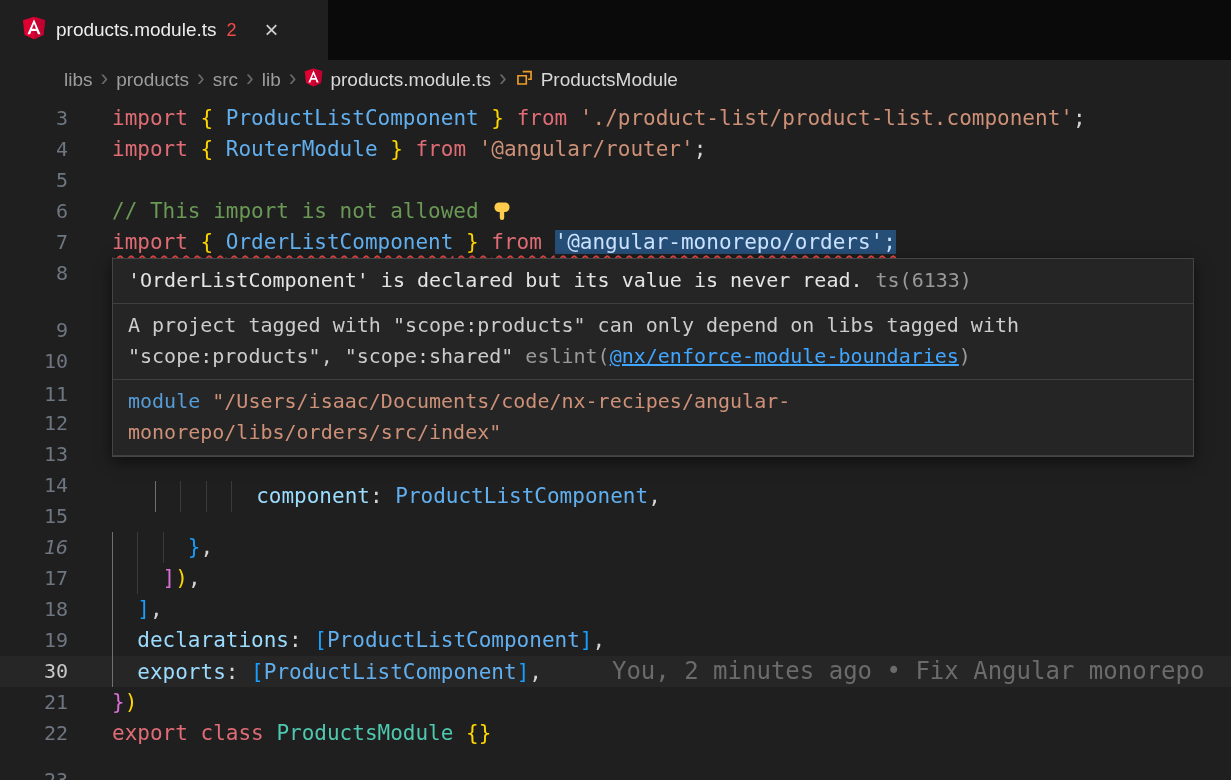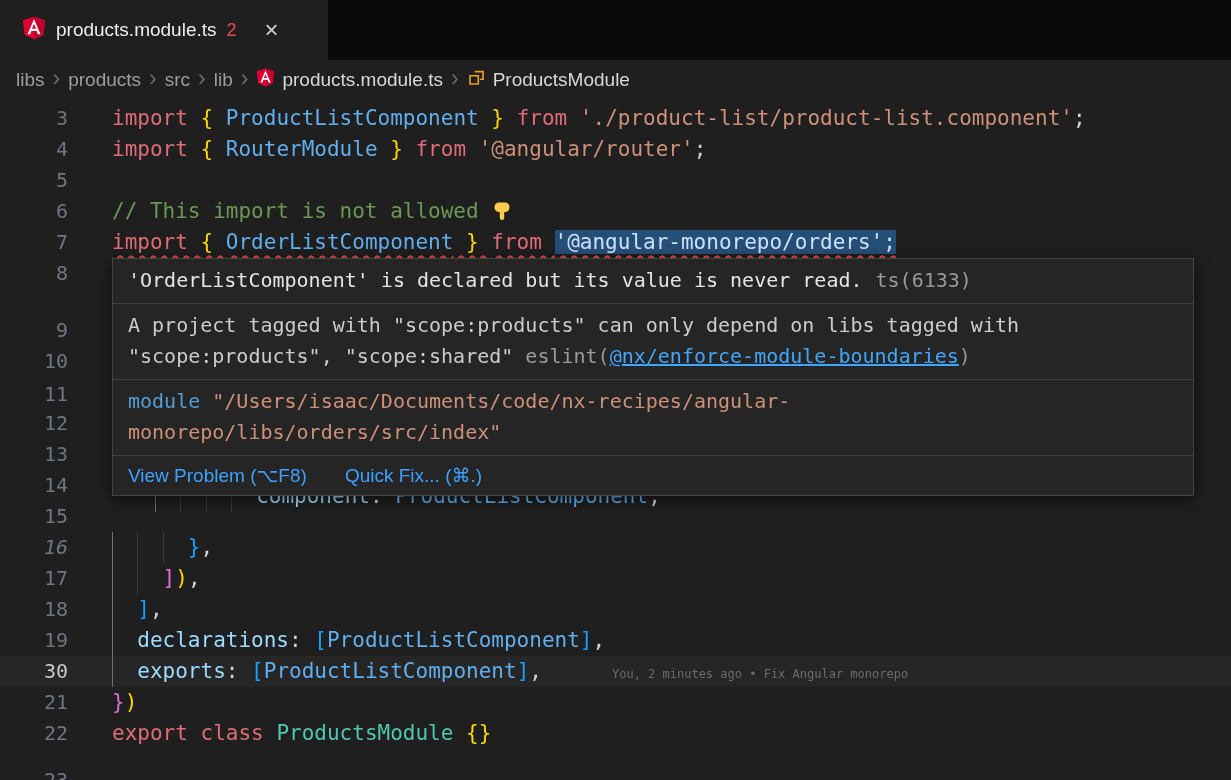--- a/index.html
+++ b/index.html
@@ -6,21 +6,21 @@
   html,body { width:1231px; height:780px; overflow:hidden; background:#1f1f1f; font-family:"Liberation Sans", sans-serif; }
 
   
   .tabstrip { height:60px; background:#0a0a0a; display:flex; align-items:stretch; }
   .tab { display:flex; align-items:center; gap:10px; background:#1f1f1f; padding:0 16px 0 22px; min-width:328px; cursor:pointer; }
   .tab-title { color:#ededed; font-size:19px; }
   .tab-badge { color:var(--badge-red,#F14C4C); font-size:18px; }
   .tab-close { color:#cfcfcf; font-size:24px; margin-left:18px; line-height:1; cursor:pointer; }
 
   
-  .breadcrumb { height:40px; display:flex; align-items:center; padding:16px 16px; background:#1f1f1f; color:#9d9d9d; font-size:19px; }
+  .breadcrumb { height:40px; display:flex; align-items:center; padding:16px 16px; background:#1f1f1f; color:#9d9d9d; font-size:19px;margin-left:48px; }
   .crumb { display:flex; align-items:center; gap:7px; cursor:pointer; white-space:nowrap; }
   .crumb.bright { color:#d8d8d8; }
   .sep { color:#6a6a6a; font-size:23px; line-height:1; padding:0 8px 3px 8px; }
 
   
   .editor { position:relative; height:680px; background:#1f1f1f;
             font-family:"DejaVu Sans Mono","Liberation Mono",monospace; font-size:21px; }
   .current-line { position:absolute; left:0; right:0; height:31px; background:rgba(255,255,255,0.035); }
   .line-num { position:absolute; left:0; width:68px; height:31px; line-height:31px;
               text-align:right; color:#6e7681; font-size:20px; cursor:pointer; }
@@ -37,21 +37,21 @@
   .tk-prop { color:var(--property,#9CDCFE); }
   .tk-pun  { color:var(--punctuation,#D4D4D4); }
   .tk-b1   { color:var(--bracket-gold,#FFD700); }
   .tk-b2   { color:var(--bracket-pink,#DA70D6); }
   .tk-b3   { color:var(--bracket-blue,#179FFF); }
   .tk-sq   { text-decoration-line:underline; text-decoration-style:wavy;
              text-decoration-color:var(--squiggle,#F14C4C); text-decoration-thickness:1.5px;
              text-underline-offset:6px; }
   .tk-hl   { background:var(--word-highlight-bg,#264F78); color:#cbe3ff; }
   .tk-icon svg { vertical-align:-4px; }
-  .blame   { color:#6b6b6b; margin-left:70px; font-size:12px; }
+  .blame   { color:#6b6b6b; margin-left:70px; font-size:24px; }
 
   
   .hover { position:absolute; left:112px; top:158px; width:1082px; background:#252526;
            border:1px solid #454545; box-shadow:0 4px 14px rgba(0,0,0,.55);
            font-size:20px; color:#cccccc; z-index:5; }
   .hrow { padding:6px 15px 7px 15px; line-height:31px; border-bottom:1px solid #404040; }
   .hmsg { color:#e4e4e4; }
   .hsrc { color:#9a9a9a; }
   .ml   { margin-left:13px; }
   .hlink { color:var(--link,#40A6FF); text-decoration:underline; cursor:pointer; }
@@ -178,18 +178,14 @@
     <div class="hrow">
       <div><span>A project tagged with "scope:products" can only depend on libs tagged with</span></div>
       <div>
         <span>"scope:products", "scope:shared" </span><span class="hsrc">eslint(</span><a class="hlink">@nx/enforce-module-boundaries</a><span class="hsrc">)</span>
       </div>
     </div>
     <div class="hrow">
       <div><span class="hkw">module</span><span class="hstr"> "/Users/isaac/Documents/code/nx-recipes/angular-</span></div>
       <div><span class="hstr">monorepo/libs/orders/src/index"</span></div>
     </div>
-    <div class="hactions">
-      <span class="haction">View Problem (⌥F8)</span>
-      <span class="haction">Quick Fix... (⌘.)</span>
-    </div>
   </div>
 </div>
 
 </body></html>

